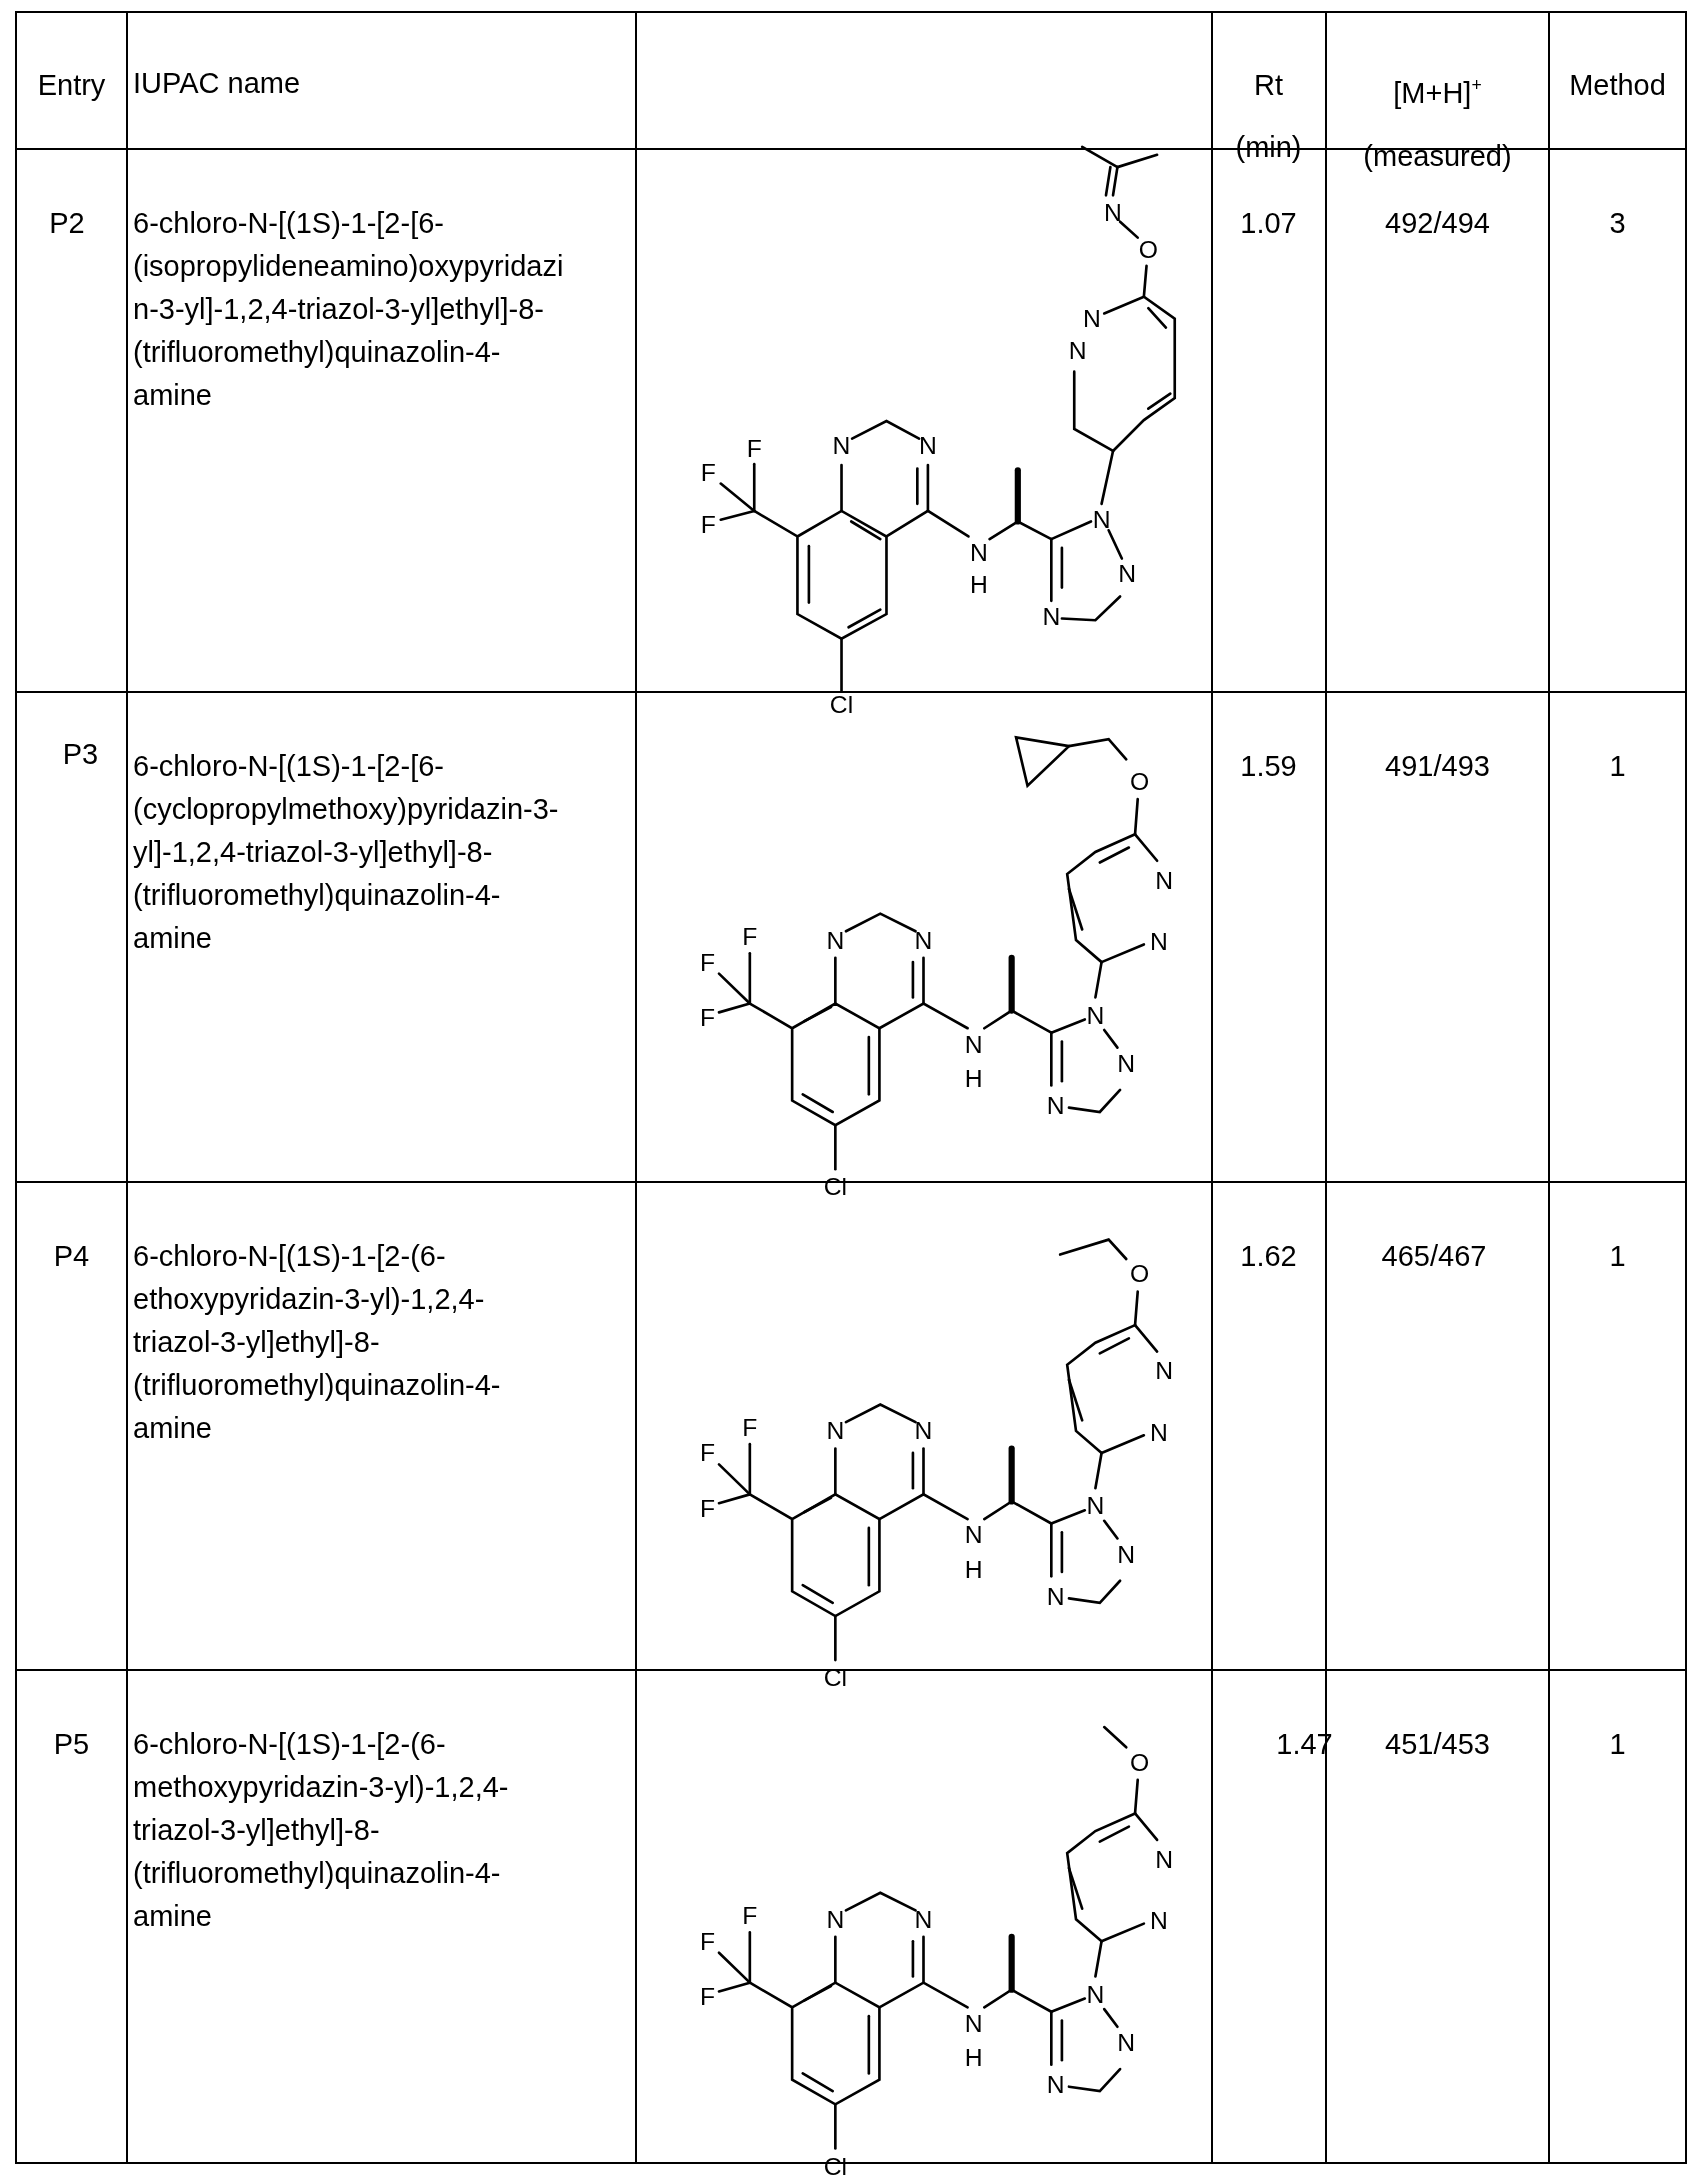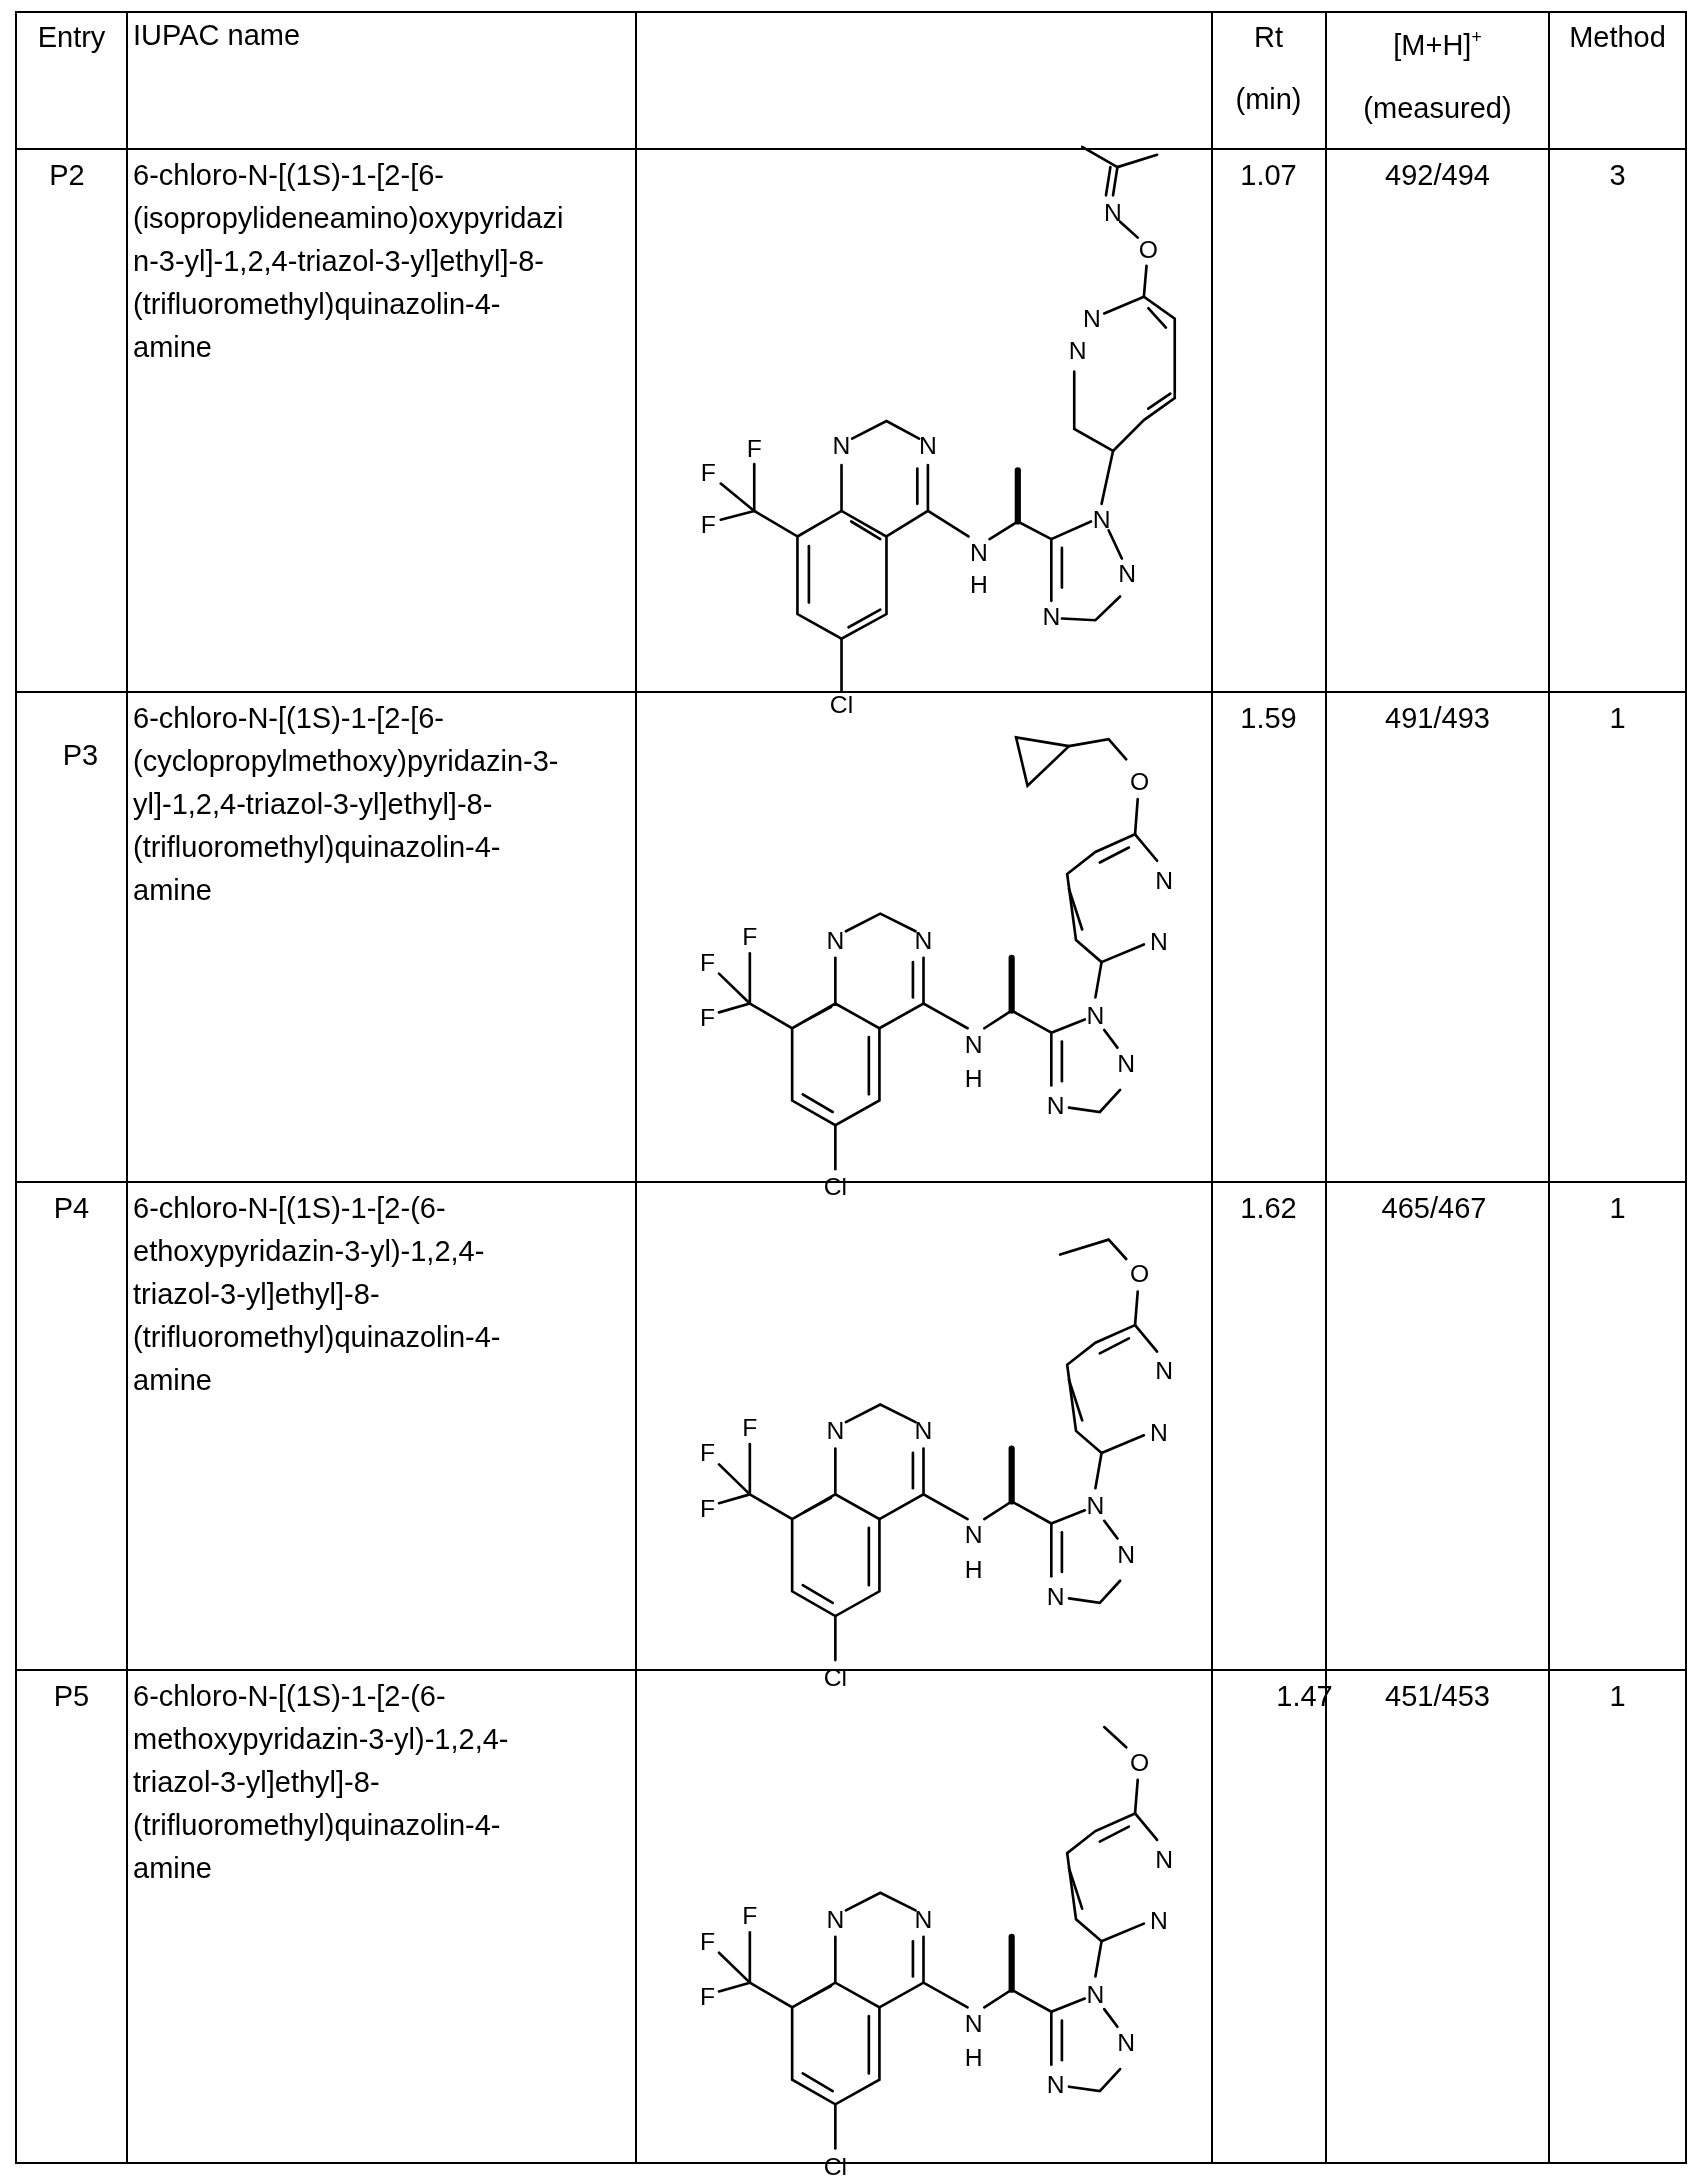--- a/index.html
+++ b/index.html
@@ -2,21 +2,21 @@
 <html style="font-size:14px"><head>
 <meta charset="utf-8">
 <style>
   html, body { margin: 0; padding: 0; background: #ffffff; }
   body { width: 1700px; height: 2178px; position: relative; overflow: hidden;
          font-family: "Liberation Sans", sans-serif; color: #000; }
   .table { position: absolute; left: 15px; top: 10.6px; width: 1672px; height: 2153px;
            border: 2.6px solid #000; box-sizing: border-box; }
   .vline { position: absolute; top: 0; bottom: 0; width: 1.8px; background: #000; }
   .hline { position: absolute; left: 0; right: 0; height: 2.6px; background: #000; }
-  .cell { position: absolute; font-size: 29px; line-height: 43px; }
+  .cell { position: absolute; font-size: 29px; line-height: 43px; margin-top: 48px; }
   .center { text-align: center; }
   .hdr-sup { font-size: 17.6px; vertical-align: 12.4px; }
   .name { white-space: pre-line; }
   svg.mol { position: absolute; overflow: visible; }
   svg.mol line, svg.mol polyline, svg.mol polygon { stroke: #000; stroke-width: 3; fill: none; stroke-linecap: round; }
   svg.mol text { font-family: "Liberation Sans", sans-serif; font-size: 28px; fill: #000; text-anchor: middle; dominant-baseline: central; }
 </style>
 </head>
 <body>
 
@@ -107,21 +107,21 @@
       <line x1="532" y1="50" x2="537" y2="18"></line>
       <line x1="545" y1="18" x2="505" y2="-5"></line>
       <line x1="545" y1="18" x2="590" y2="4"></line>
     </svg>
     <div class="cell center" style="left:1195px;width:113px;top:141px">1.07</div>
     <div class="cell center" style="left:1310px;width:221px;top:141px">492/494</div>
     <div class="cell center" style="left:1532px;width:137px;top:141px">3</div>
   </div>
 
   <div>
-    <div class="cell center" style="left:0;width:127px;top:721px">P3</div>
+    <div class="cell center" style="left:0;width:127px;top:672px">P3</div>
     <div class="cell name" style="left:116px;width:498px;top:684px">6-chloro-N-[(1S)-1-[2-[6-
 (cyclopropylmethoxy)pyridazin-3-
 yl]-1,2,4-triazol-3-yl]ethyl]-8-
 (trifluoromethyl)quinazolin-4-
 amine</div>
     <svg class="mol" style="left:620px;top:680px" width="573" height="488" viewBox="0 0 650 553">
 
       <text x="128" y="276">F</text>
       <text x="80" y="305">F</text>
       <text x="80" y="368">F</text>

